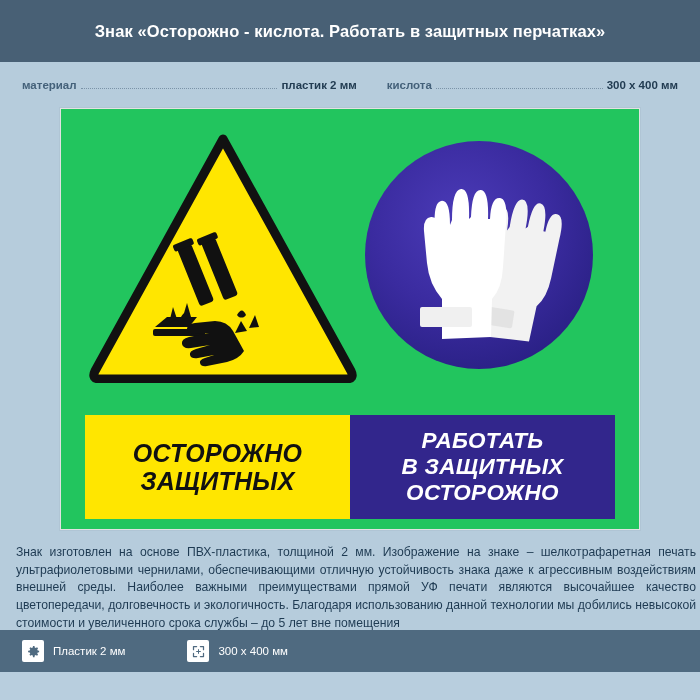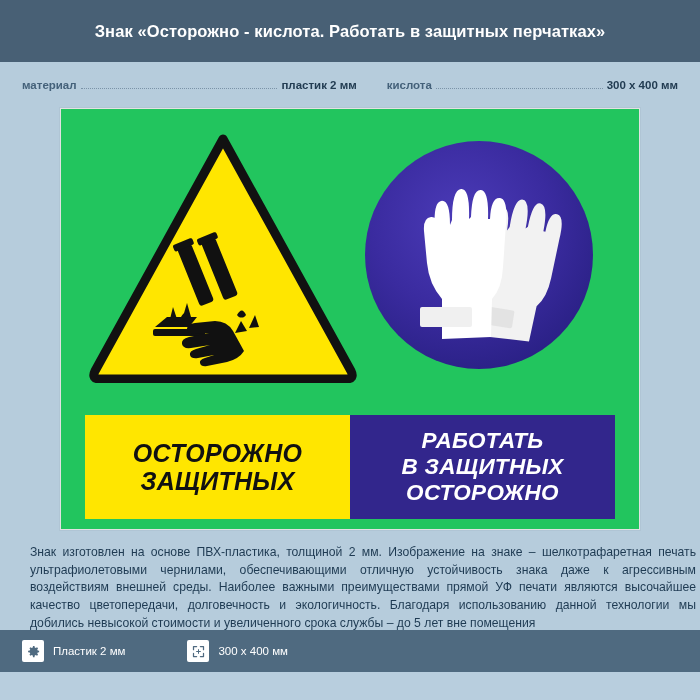--- a/index.html
+++ b/index.html
@@ -148,21 +148,20 @@
     letter-spacing: 0.3px;
   }
 
   
   .description {
     padding: 14px 4px 0 16px;
     font-size: 12.2px;
     line-height: 1.45;
     color: #1e3a52;
     text-align: justify;
-    margin-left: 14px;
   }
 
   
   .footer {
     position: absolute;
     left: 0; right: 0; bottom: 0;
     height: 42px;
     background: #4f6a80;
     display: flex;
     align-items: center;

